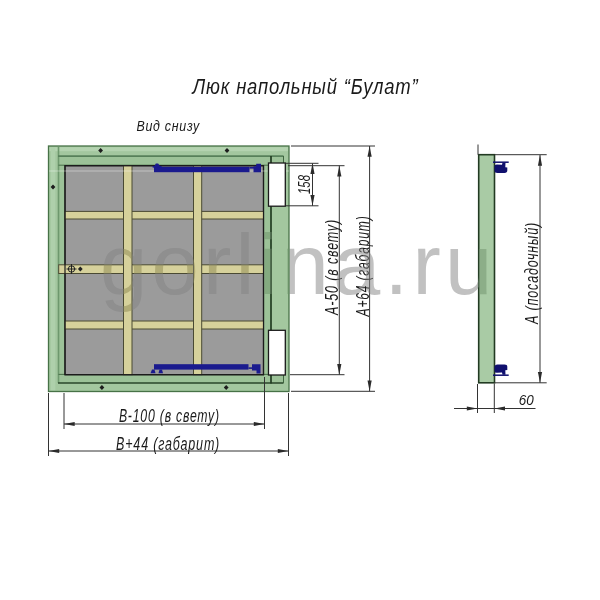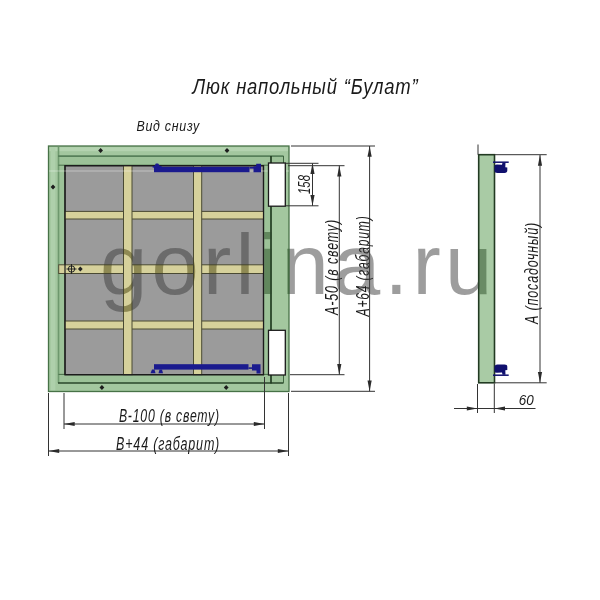--- a/index.html
+++ b/index.html
@@ -1,19 +1,19 @@
 <!DOCTYPE html>
 <html><head>
 <meta charset="utf-8">
 <style>
   html,body{margin:0;padding:0;background:#fff;width:600px;height:600px;overflow:hidden;}
   .wrap{position:relative;width:600px;height:600px;font-family:"Liberation Sans",sans-serif;padding-left:33px;}
   svg{position:absolute;left:0;top:0;}
   .wm{position:absolute;left:100px;top:216px;font-family:"Liberation Sans",sans-serif;
-      font-size:85px;color:#14532d;letter-spacing:4.2px;
+      font-size:85px;color:#ec4899;letter-spacing:4.2px;
       mix-blend-mode:luminosity;opacity:0.5;white-space:nowrap;text-align:right;}
 </style>
 </head>
 <body>
 <div class="wrap">
 <svg width="600" height="600" viewBox="0 0 600 600">
 
   <rect x="0" y="0" width="600" height="600" fill="#ffffff"></rect>
 
   <text x="305.5" y="93.8" font-size="22.5" font-style="italic" letter-spacing="1" text-anchor="middle" textLength="226" lengthAdjust="spacingAndGlyphs" fill="#1a1a1a">Люк напольный “Булат”</text>

